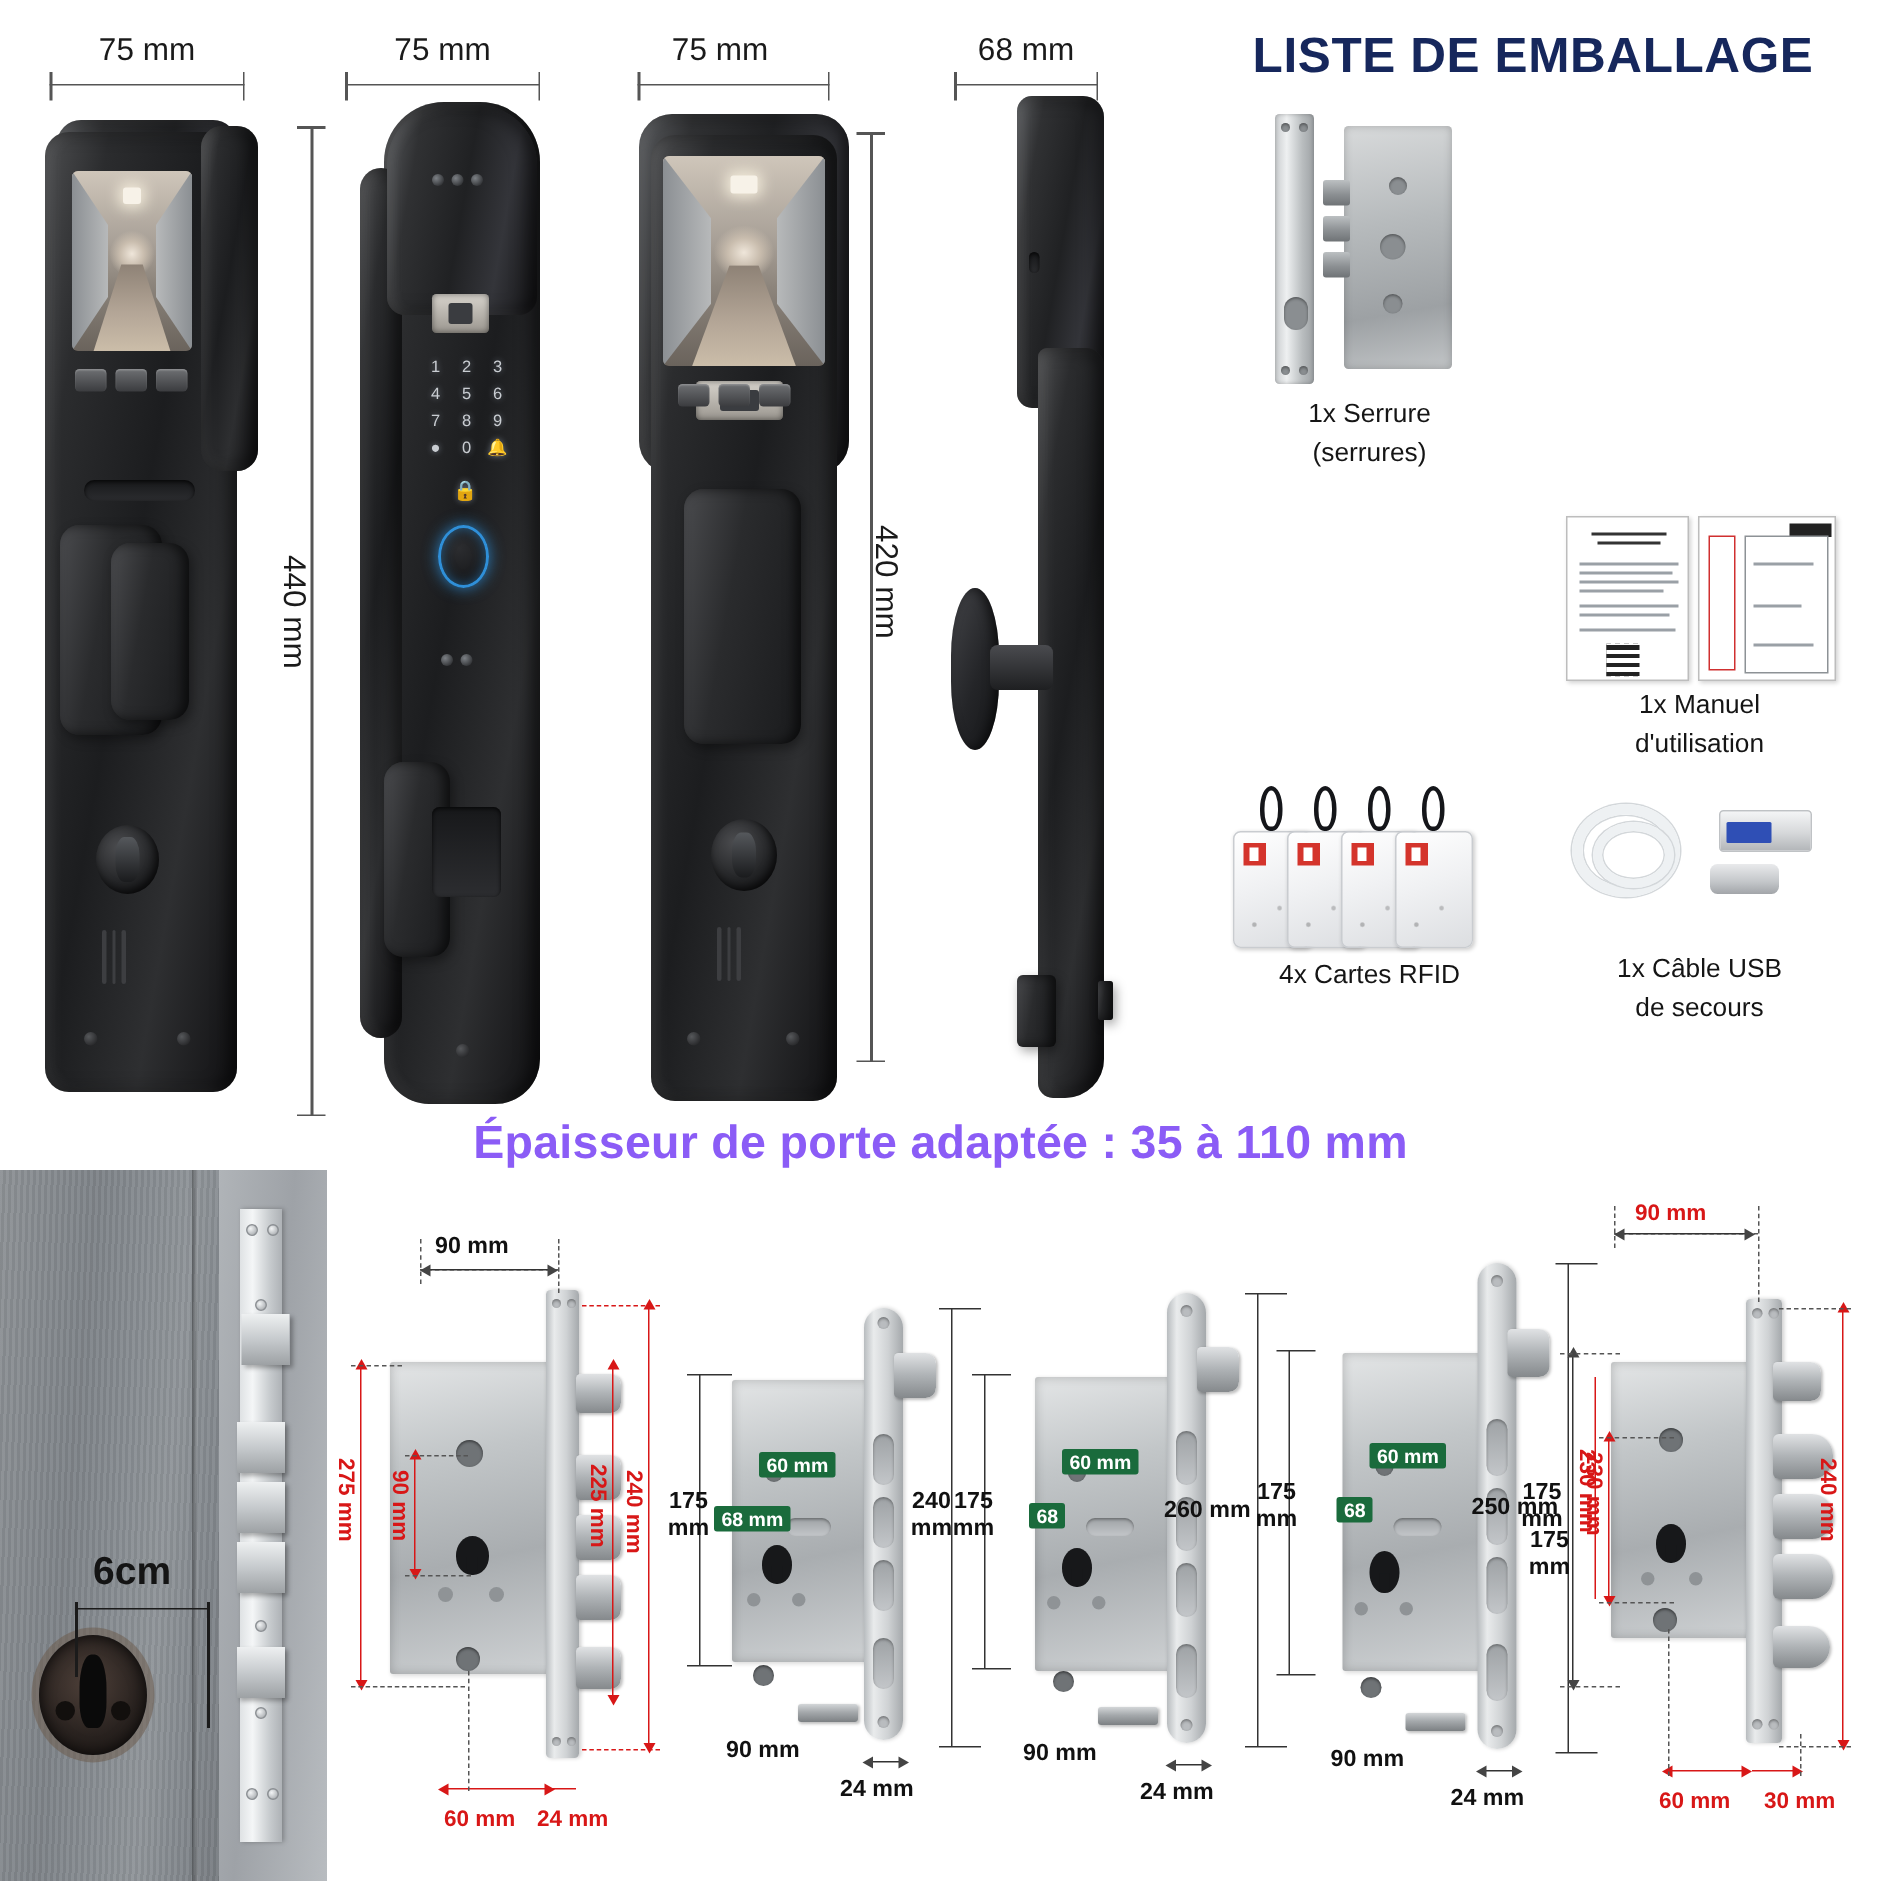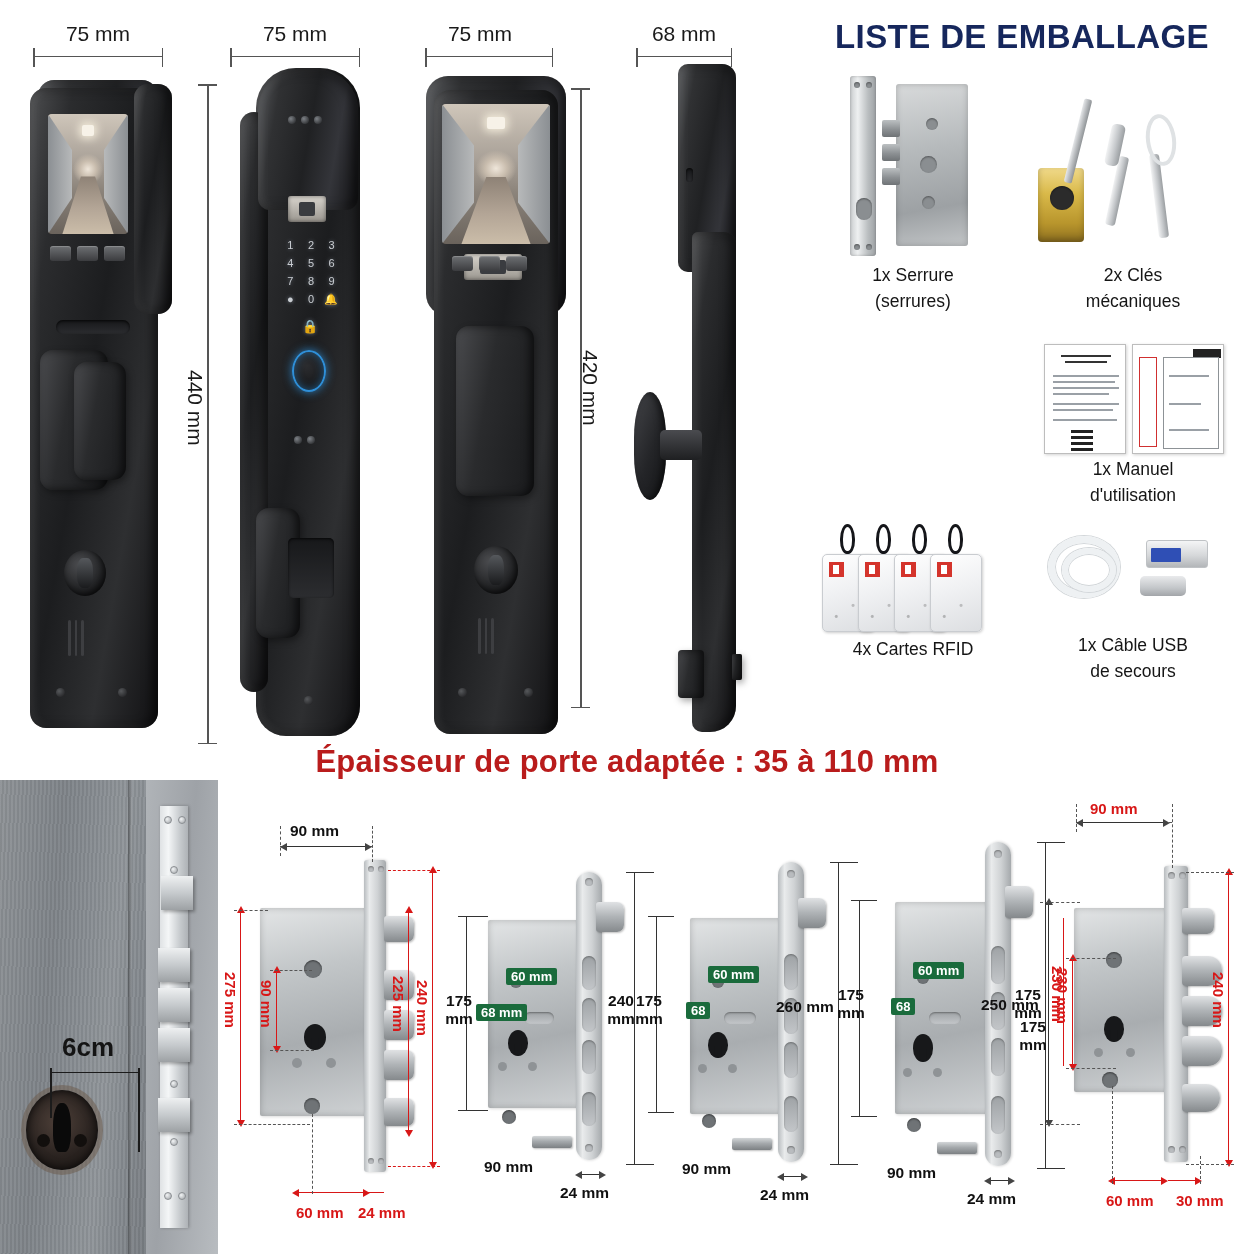--- a/index.html
+++ b/index.html
@@ -529,35 +529,20 @@
         <div class="pl-bolt" style="left:74px; top:76px; width:18px; height:17px;"></div>
         <div class="pl-bolt" style="left:74px; top:100px; width:18px; height:17px;"></div>
         <div class="pl-hole" style="left:118px; top:50px; width:12px; height:12px;"></div>
         <div class="pl-hole" style="left:112px; top:88px; width:17px; height:17px;"></div>
         <div class="pl-hole" style="left:114px; top:128px; width:13px; height:13px;"></div>
       </div>
       <div class="pack-label">1x Serrure</div>
       <div class="pack-label">(serrures)</div>
     </div>
 
-    <div class="pack-cell" style="left:238px; top:68px;">
-      <div class="pack-img" style="height:192px;">
-        <div class="cyl-brass" style="left:10px; top:100px; width:46px; height:74px;"></div>
-        <div class="pl-hole" style="left:22px; top:118px; width:24px; height:24px; background:#2b2b2b;"></div>
-        <div class="cyl-key" style="left:46px; top:30px; width:8px; height:86px; transform:rotate(14deg);"></div>
-
-        <div class="key-blade" style="left:84px; top:88px; width:10px; height:70px; transform:rotate(12deg);"></div>
-        <div class="key-blade" style="left:80px; top:56px; width:14px; height:42px; transform:rotate(12deg); border-radius:5px;"></div>
-
-        <div class="key-blade" style="left:126px; top:86px; width:10px; height:84px; transform:rotate(-7deg);"></div>
-        <div class="key-bow" style="left:118px; top:46px; width:30px; height:52px; transform:rotate(-7deg);"></div>
-      </div>
-      <div class="pack-label">2x Clés</div>
-      <div class="pack-label">mécaniques</div>
-    </div>
 
 
     <div class="pack-cell" style="left:238px; top:340px;">
       <div class="pack-img" style="height:114px;">
         <div class="manual-page" style="left:16px; top:4px; width:82px; height:110px;">
           <div class="mline" style="left:16px; top:10px; width:50px; background:#333;"></div>
           <div class="mline" style="left:20px; top:16px; width:42px; background:#333;"></div>
           <div class="mline" style="left:8px; top:30px; width:66px;"></div>
           <div class="mline" style="left:8px; top:36px; width:62px;"></div>
           <div class="mline" style="left:8px; top:42px; width:66px;"></div>
@@ -615,21 +600,21 @@
           <div class="usb-blue" style="left:4px; top:7px; width:30px; height:14px;"></div>
         </div>
         <div class="usb-c" style="left:112px; top:56px; width:46px; height:20px;"></div>
       </div>
       <div class="pack-label">1x Câble USB</div>
       <div class="pack-label">de secours</div>
     </div>
   </div>
 
   <div class="banner">
-    <div class="banner-main" style="color:#b91c1c;">Épaisseur de porte adaptée : 35 à 110 mm</div>
+    <div class="banner-main" style="color:#8b5cf6;">Épaisseur de porte adaptée : 35 à 110 mm</div>
   </div>
 
   <div class="bottom">
 
     <div class="door-photo">
       <div class="door-slab"></div>
       <div class="door-groove"></div>
       <div class="door-edge"></div>
       <div class="strike-plate"></div>
       <div class="strike-screw" style="left:164px; top:36px;"></div>

